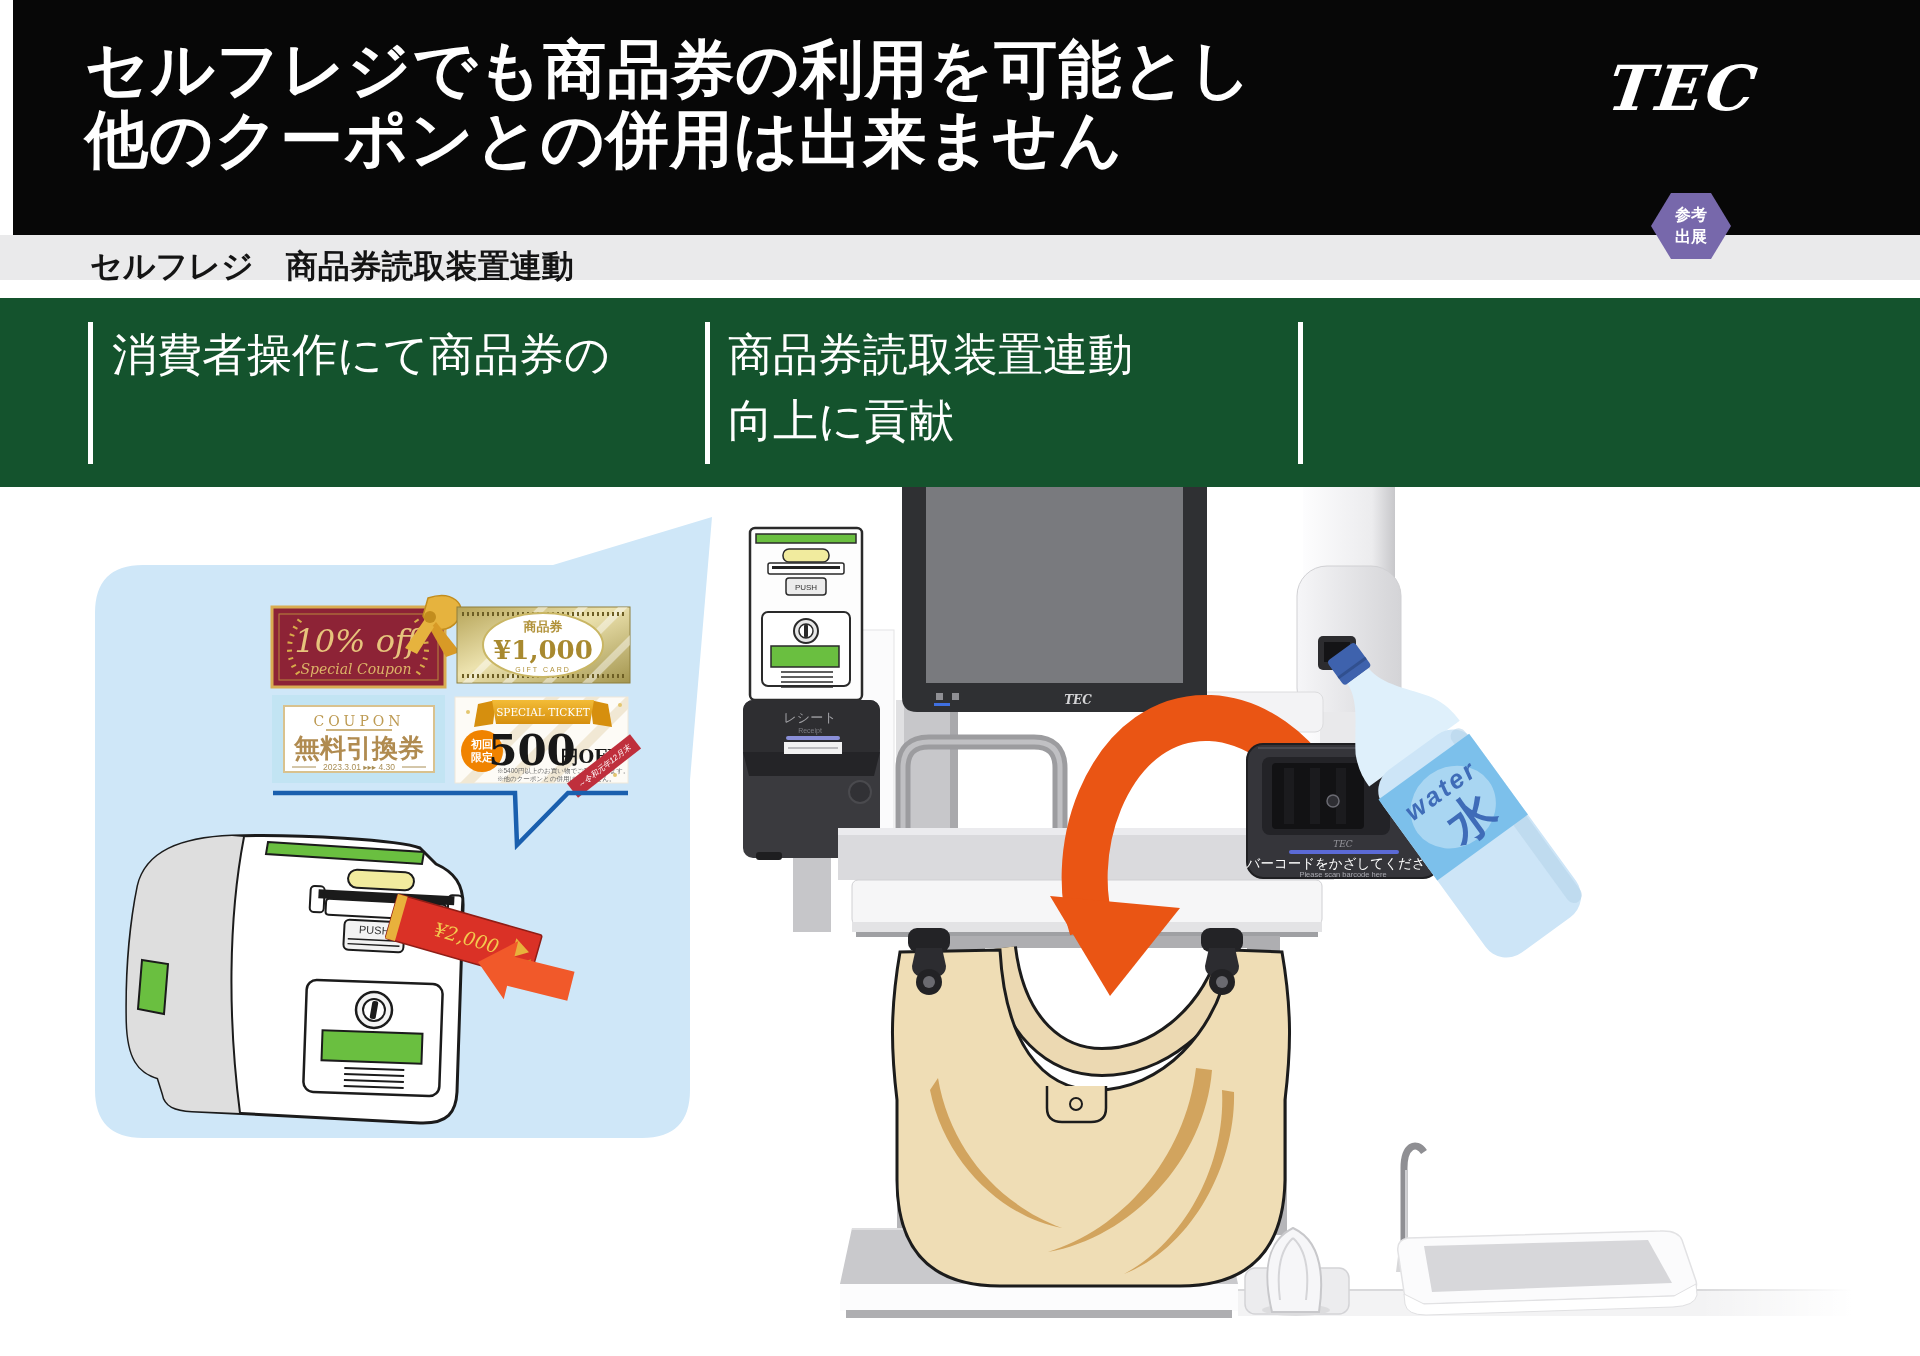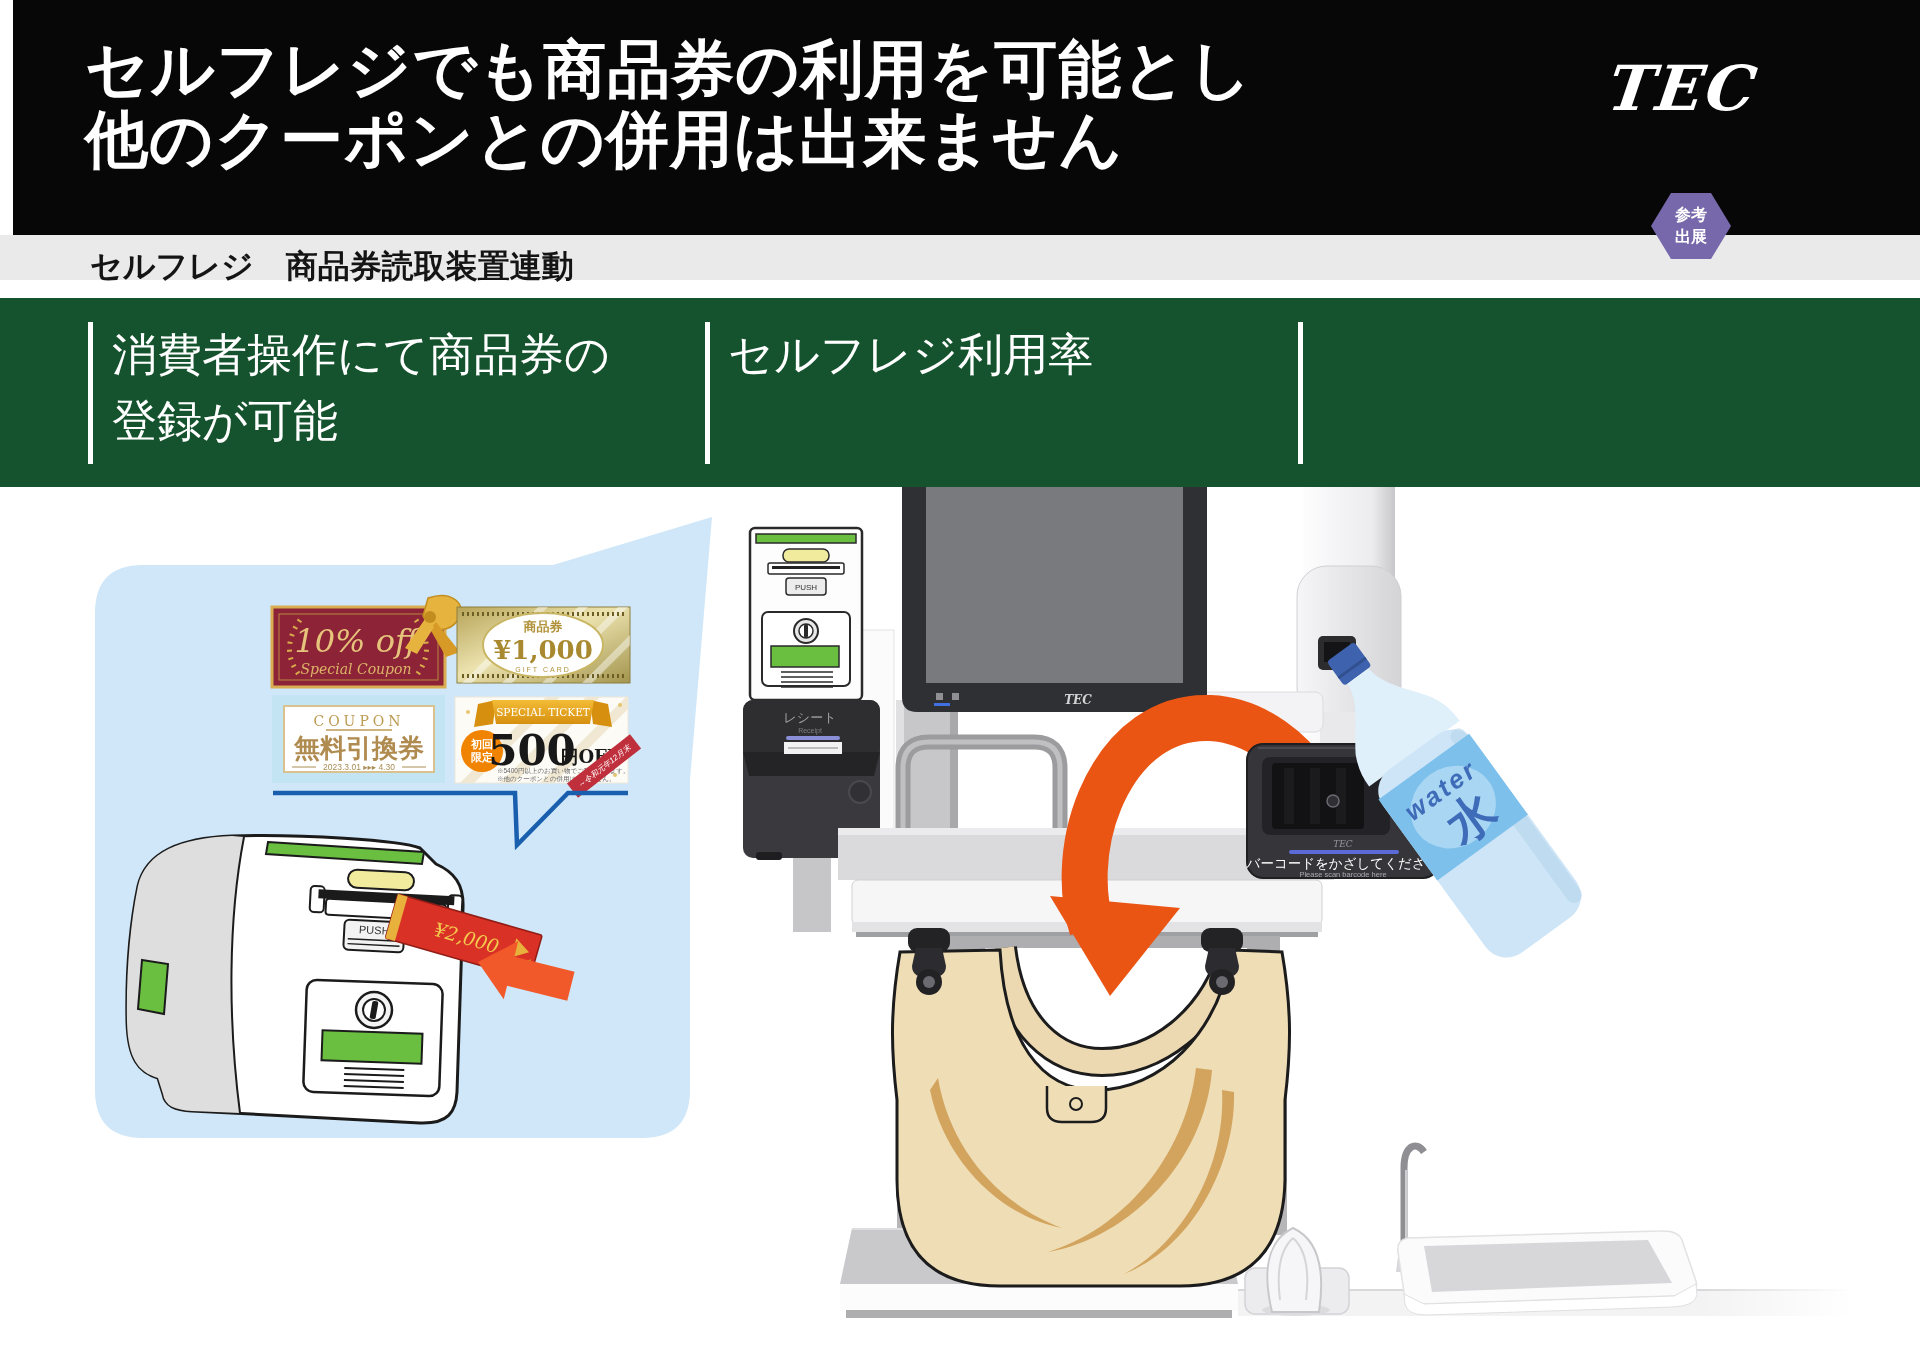--- a/index.html
+++ b/index.html
@@ -49,24 +49,24 @@
   <div class="subheader">
     <div class="txt">セルフレジ　商品券読取装置連動</div>
   </div>
 
   <div class="band">
     <div class="vbar" style="left:88px"></div>
     <div class="vbar" style="left:705px"></div>
     <div class="vbar" style="left:1298px"></div>
     <div class="feature" style="left:112px">
       <div>消費者操作にて商品券の</div>
-      <div>登録が可能</div>
     </div>
     <div class="feature" style="left:728px">
-      <div>セルフレジ利用率</div>
+      <div>商品券読取装置連動</div>
+      <div>向上に貢献</div>
     </div>
   </div>
 
   <svg class="canvas" viewBox="0 487 1920 869">
     <defs>
       <linearGradient id="goldGrad" x1="0" y1="0" x2="1" y2="1">
         <stop offset="0" stop-color="#b6a458"></stop>
           <stop offset="0.45" stop-color="#ece2ae"></stop>
         <stop offset="1" stop-color="#a3954e"></stop>
       </linearGradient>

